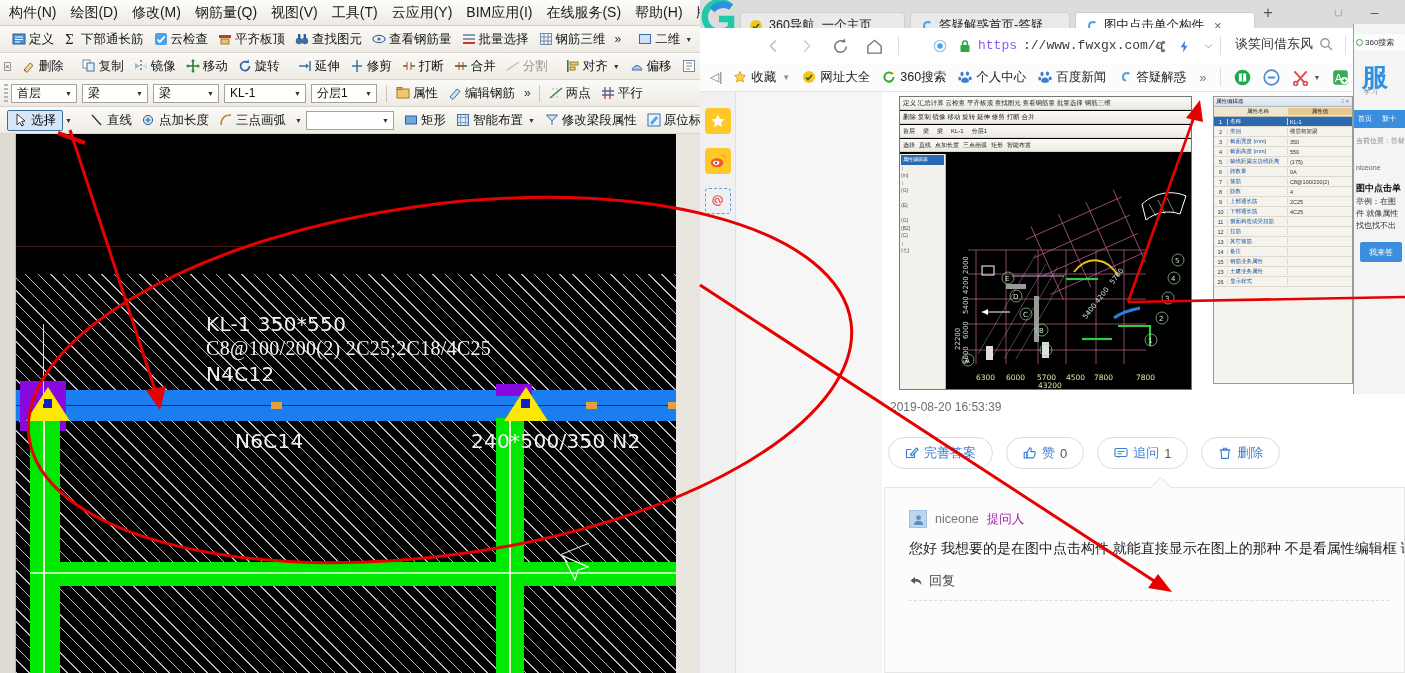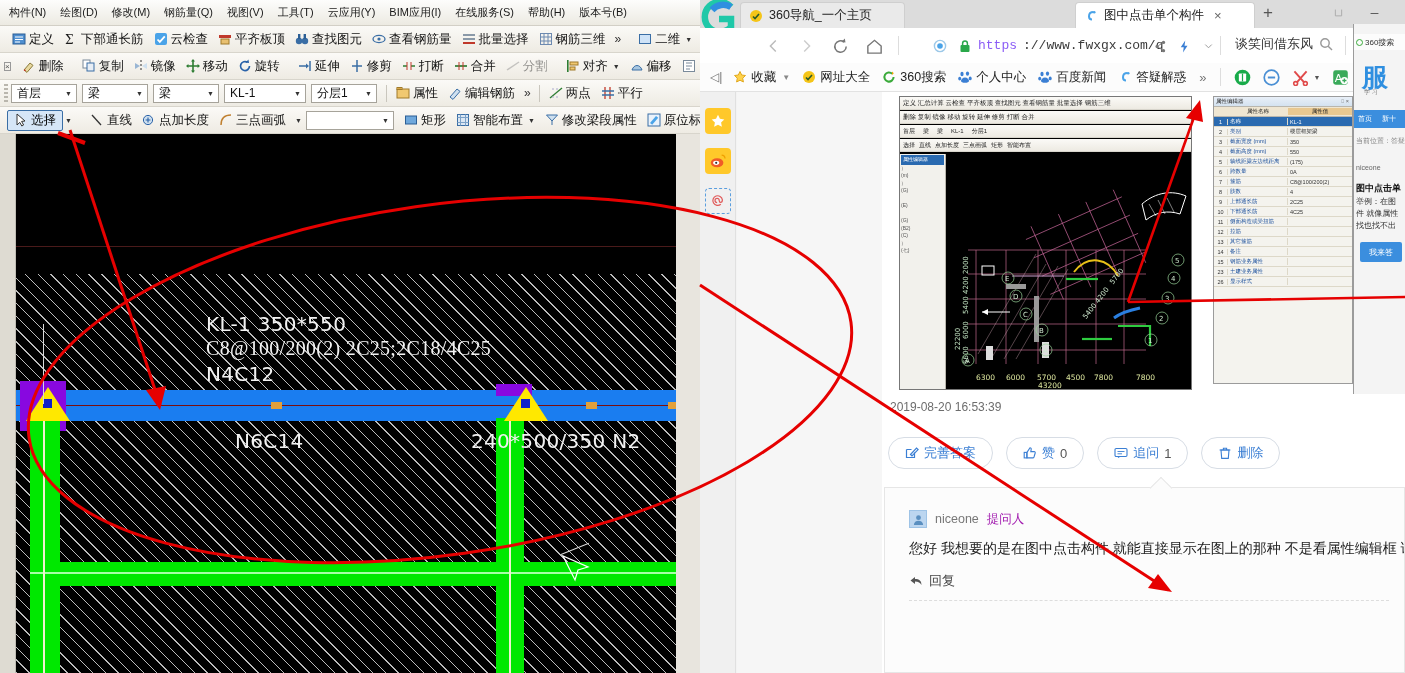--- a/index.html
+++ b/index.html
@@ -8,21 +8,21 @@
   #root { position:relative; width:1405px; height:673px; }
 
   
   #cadApp { position:absolute; left:0; top:0; width:700px; height:673px;
             background:#e8e5de; overflow:hidden; }
 
   .menubar { position:absolute; left:0; top:0; width:700px; height:26px;
              background:linear-gradient(#fdfdfc,#eceae2);
              border-bottom:1px solid #d2cfc6; display:flex; align-items:center;
              padding-left:2px; }
-  .menubar .mi { font-size:11px; color:#1a1a1a; padding:3px 7px; white-space:nowrap;text-align:center; }
+  .menubar .mi { font-size:14px; color:#1a1a1a; padding:3px 7px; white-space:nowrap;text-align:center; }
 
   .tbrow { position:absolute; left:0; width:700px; height:27px;
            background:linear-gradient(#fbfaf7,#eeebe3);
            border-bottom:1px solid #d8d5cc; display:flex; align-items:center;
            padding-left:4px; overflow:hidden; white-space:nowrap; }
   #tb1 { top:26px; }
   #tb2 { top:53px; }
   #tb3 { top:80px; }
   #tb4 { top:107px; }
   .tbi { display:inline-flex; align-items:center; gap:3px; font-size:12.5px;
@@ -65,21 +65,21 @@
   .tri { position:absolute; width:0; height:0; border-left:22px solid transparent;
          border-right:22px solid transparent; border-bottom:34px solid #ffe800; }
 
   
   #browser { position:absolute; left:700px; top:0; width:705px; height:673px;
              background:#f3f3f3; overflow:hidden; }
 
   .btabbar { position:absolute; left:0; top:0; width:705px; height:28px;
              background:#dcdcdc; }
   .elogo { position:absolute; left:-2px; top:-6px; width:46px; height:46px; }
-  .btab { position:absolute; top:2px; height:26px; display:flex; align-items:center;
+  .btab { position:absolute; top:12px; height:26px; display:flex; align-items:center;
           gap:6px; padding:0 8px; font-size:12.5px; color:#222; white-space:nowrap;
           overflow:hidden;text-align:center; }
   .btab.inactive { background:#eaeaea; border:1px solid #cfcfcf; border-bottom:none;
                    border-radius:4px 4px 0 0; }
   .btab.active { background:#fff; border:1px solid #cfcfcf; border-bottom:none;
                  border-radius:4px 4px 0 0; }
   .tabclose { margin-left:4px; font-size:13px; color:#666; }
   .plusbtn { position:absolute; font-size:17px; color:#555; }
   .wctl { position:absolute; top:2px; width:26px; height:22px; display:flex;
           align-items:center; justify-content:center; color:#8a8a8a; font-size:12px; }
@@ -613,20 +613,29 @@
         <path d="M33 13A15 15 0 0 0 14 16" fill="none" stroke="#2f8fe0" stroke-width="6.5"></path>
       </svg>
       <div class="btab inactive" style="left:40px;width:165px;">
         <span class="ic">
             <svg viewBox="0 0 14 14">
               <circle cx="7" cy="7" r="6" fill="#f5c518"></circle>
               <path d="M4 7.5l2 2 4-4.5" stroke="#2a5a2a" stroke-width="1.6" fill="none"></path>
             </svg>
           </span>
         <span>360导航_一个主页</span>
+      </div>
+      <div class="btab inactive" style="left:210px;width:160px;">
+        <span class="ic">
+            <svg viewBox="0 0 14 14">
+              <path d="M9.5 3C6.5 3 5 5 5 7.2c0 2 1.3 3.4 3 3.4" fill="none" stroke="#4aa3e8" stroke-width="2"></path>
+              <circle cx="10.2" cy="3.2" r="1.3" fill="#4aa3e8"></circle>
+            </svg>
+          </span>
+        <span>答疑解惑首页-答疑</span>
       </div>
       <div class="btab active" style="left:375px;width:180px;">
         <span class="ic">
             <svg viewBox="0 0 14 14">
               <path d="M9.5 3C6.5 3 5 5 5 7.2c0 2 1.3 3.4 3 3.4" fill="none" stroke="#4aa3e8" stroke-width="2"></path>
               <circle cx="10.2" cy="3.2" r="1.3" fill="#4aa3e8"></circle>
             </svg>
           </span>
         <span style="overflow:hidden;">图中点击单个构件</span>
         <span class="tabclose">×</span>

